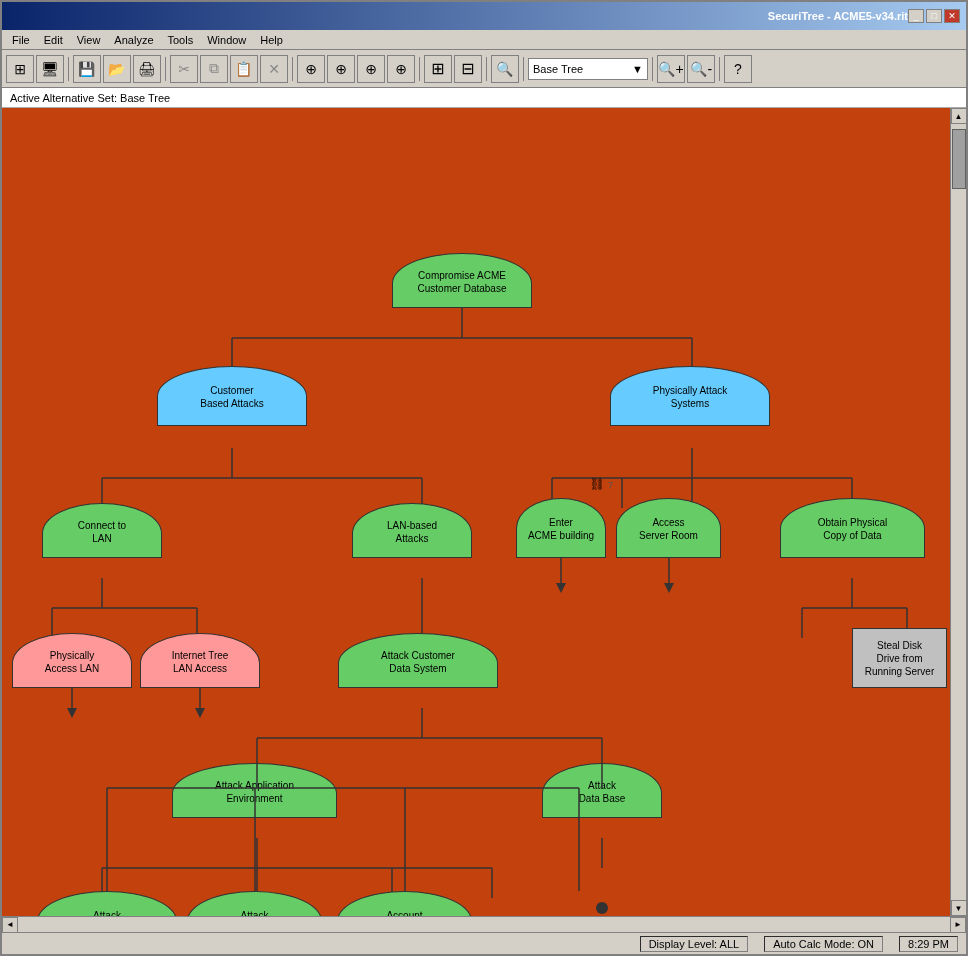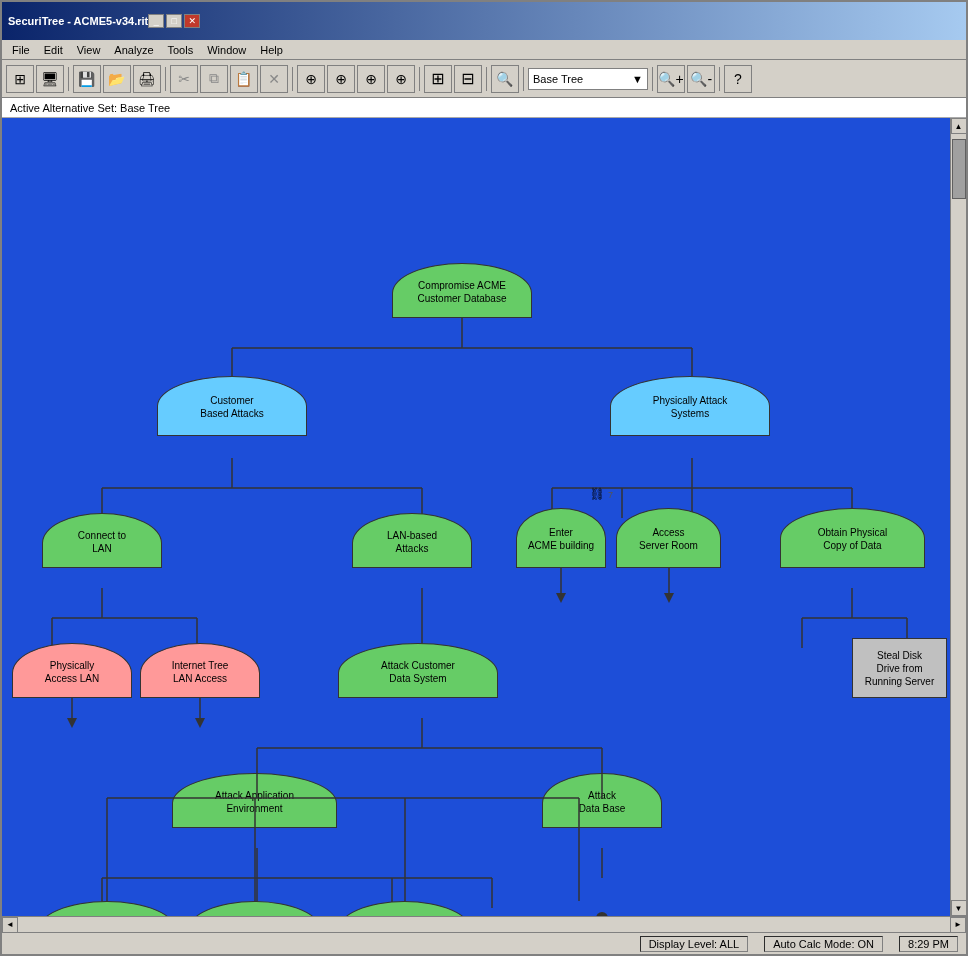--- a/index.html
+++ b/index.html
@@ -1,41 +1,41 @@
 <!DOCTYPE html>
 <html><head>
   <meta charset="utf-8">
   <style>
     * { box-sizing: border-box; margin: 0; padding: 0; }
     body { font-family: 'Arial', sans-serif; font-size: 11px; background: #d4d0c8; width: 968px; height: 956px; overflow: hidden; }
 
     
     .window { width: 968px; height: 956px; display: flex; flex-direction: column; border: 2px solid #808080; background: #d4d0c8; }
-    .title-bar { background: linear-gradient(to right, #0a246a, #a6caf0); color: white; padding: 3px 6px; display: flex; align-items: center; justify-content: flex-start; height: 38px; }
+    .title-bar { background: linear-gradient(to right, #0a246a, #a6caf0); color: white; padding: 3px 6px; display: flex; align-items: center; justify-content: flex-end; height: 28px; }
     .title-bar-text { font-size: 11px; font-weight: bold; }
     .title-bar-buttons { display: flex; gap: 2px; }
     .tb-btn { width: 16px; height: 14px; background: #d4d0c8; border: 1px solid #808080; font-size: 9px; display: flex; align-items: center; justify-content: center; cursor: pointer; }
     .tb-btn.close { background: #c0392b; color: white; }
 
     
     .menu-bar { background: #d4d0c8; border-bottom: 1px solid #808080; padding: 2px 4px; display: flex; gap: 2px; height: 20px; align-items: center; }
     .menu-item { padding: 1px 6px; cursor: pointer; font-size: 11px; }
 
     
     .toolbar { background: #d4d0c8; border-bottom: 1px solid #808080; padding: 2px 4px; display: flex; align-items: center; gap: 2px; height: 38px; }
     .toolbar-btn { width: 28px; height: 28px; background: #d4d0c8; border: 1px solid #808080; display: flex; align-items: center; justify-content: center; cursor: pointer; font-size: 14px; }
     .toolbar-sep { width: 1px; height: 24px; background: #808080; margin: 0 2px; }
     .toolbar-dropdown { height: 22px; background: white; border: 1px solid #808080; padding: 1px 4px; display: flex; align-items: center; gap: 4px; min-width: 120px; cursor: pointer; font-size: 11px; }
 
     
     .active-set-bar { background: white; border-bottom: 1px solid #aaa; padding: 2px 8px; font-size: 11px; height: 20px; display: flex; align-items: center; }
 
     
     .main-content { flex: 1; display: flex; overflow: hidden; background: white; }
-    .canvas-area { flex: 1; overflow: auto; position: relative; background: #1d4ed8; }
+    .canvas-area { flex: 1; overflow: auto; position: relative; background: #c2410c; }
     .scrollbar-v { width: 16px; background: #d4d0c8; border-left: 1px solid #808080; display: flex; flex-direction: column; align-items: center; }
     .scroll-btn { width: 16px; height: 16px; background: #d4d0c8; border: 1px solid #808080; display: flex; align-items: center; justify-content: center; font-size: 8px; cursor: pointer; }
     .scroll-track { flex: 1; width: 16px; background: #d4d0c8; position: relative; }
     .scroll-thumb { width: 14px; height: 60px; background: #a0a0a0; position: absolute; top: 5px; left: 1px; border: 1px solid #606060; cursor: pointer; }
 
     
     .status-bar { background: #d4d0c8; border-top: 1px solid #808080; padding: 2px 8px; display: flex; justify-content: flex-end; align-items: center; gap: 16px; height: 22px; font-size: 11px; }
     .status-panel { padding: 1px 8px; border: 1px inset #808080; }
 
     

